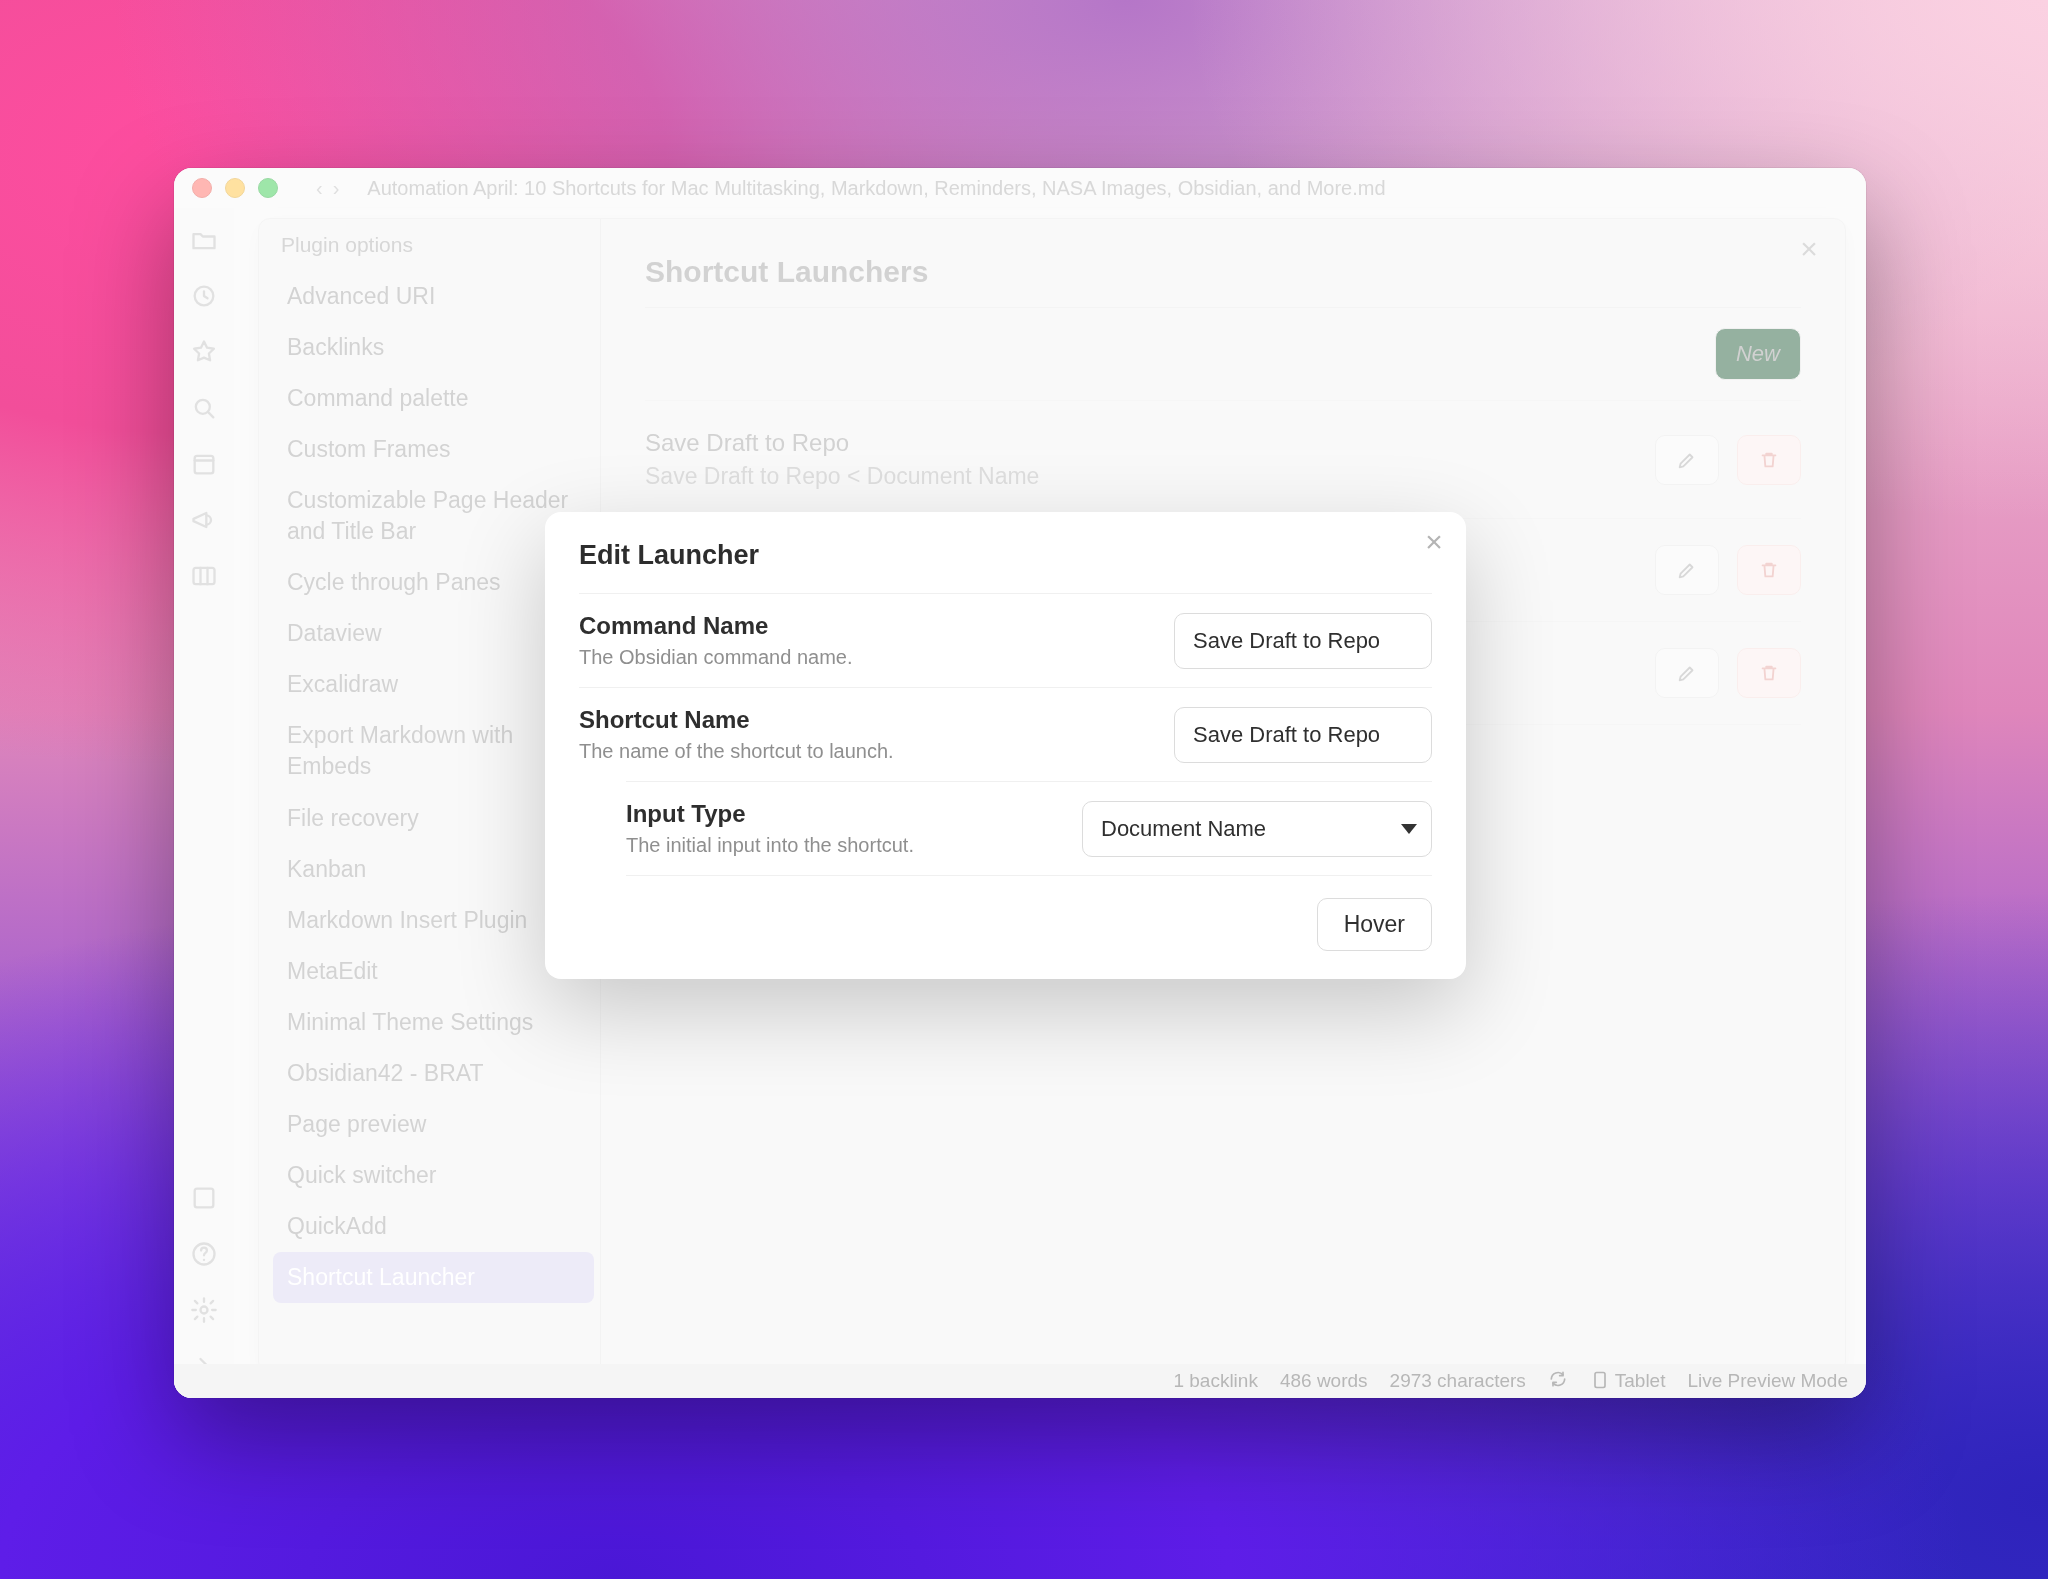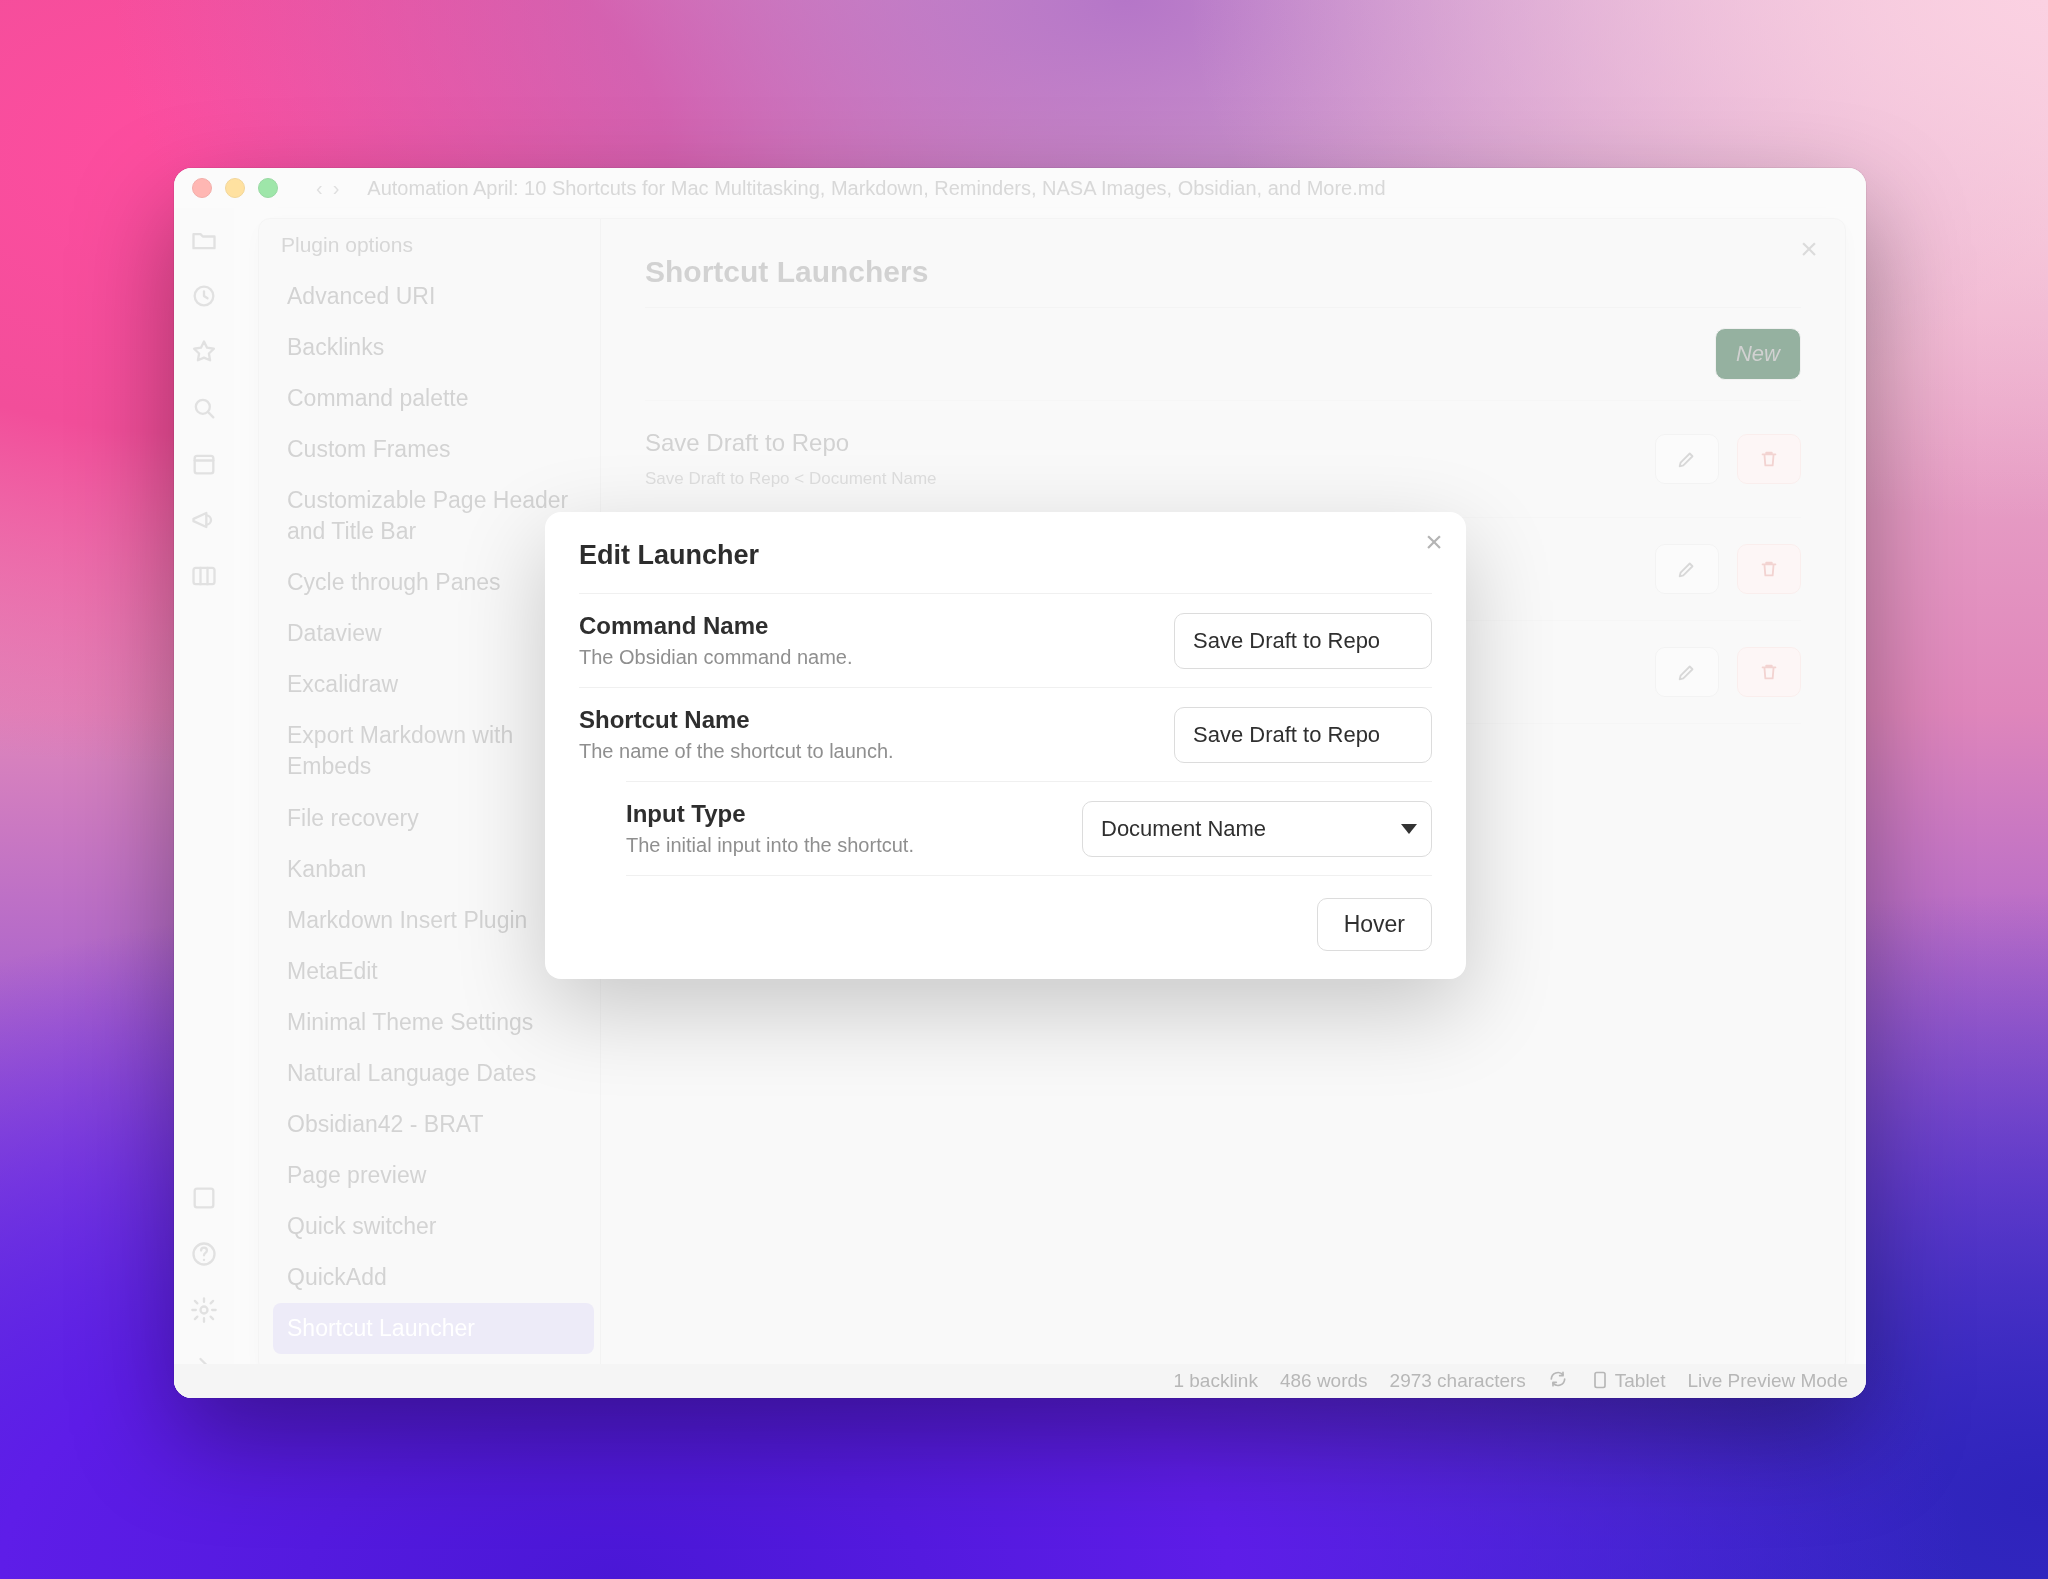--- a/index.html
+++ b/index.html
@@ -100,21 +100,21 @@
   .new-row { display: flex; justify-content: flex-end; padding-bottom: 20px; border-bottom: 1px solid #ececec; }
   .btn {
     display: inline-flex; align-items: center; justify-content: center;
     border: 1px solid #e1e1e1; background: #14532d; color: #9a9a9a;
     border-radius: 10px; padding: 12px 20px; font-size: 22px; font-style: italic;
   }
 
   .launcher-row { display: flex; align-items: center; padding: 28px 0; border-bottom: 1px solid #ececec; gap: 18px; }
   .launcher-text { flex: 1; }
   .launcher-title { font-size: 24px; color: #9b9b9b; }
-  .launcher-sub { font-size: 17px; color: #b6b6b6; margin-top: 12px; }
+  .launcher-sub { font-size: 23px; color: #b6b6b6; margin-top: 6px; }
   .icon-btn {
     width: 64px; height: 50px;
     display: inline-flex; align-items: center; justify-content: center;
     background: #f7f7f7; border: 1px solid #e4e4e4; border-radius: 10px; color: #a8a8a8;
   }
   .icon-btn.del { background: #fbeceb; color: #e39d99; border-color: #f4dad8; }
 
   
   .ghost-row { display: flex; justify-content: flex-end; gap: 18px; padding: 26px 0; border-bottom: 1px solid #ececec; }
 
@@ -270,21 +270,20 @@
           <div class="prefs-item">Customizable Page Header and Title Bar</div>
           <div class="prefs-item">Cycle through Panes</div>
           <div class="prefs-item">Dataview</div>
           <div class="prefs-item">Excalidraw</div>
           <div class="prefs-item">Export Markdown with Embeds</div>
           <div class="prefs-item">File recovery</div>
           <div class="prefs-item">Kanban</div>
           <div class="prefs-item">Markdown Insert Plugin</div>
           <div class="prefs-item">MetaEdit</div>
           <div class="prefs-item">Minimal Theme Settings</div>
-          <div class="prefs-item">Natural Language Dates</div>
           <div class="prefs-item">Obsidian42 - BRAT</div>
           <div class="prefs-item">Page preview</div>
           <div class="prefs-item">Quick switcher</div>
           <div class="prefs-item">QuickAdd</div>
           <div class="prefs-item active">Shortcut Launcher</div>
         </div>
       <div class="prefs-main">
         <div class="prefs-title">Shortcut Launchers</div>
         <hr class="prefs-hr">
 

